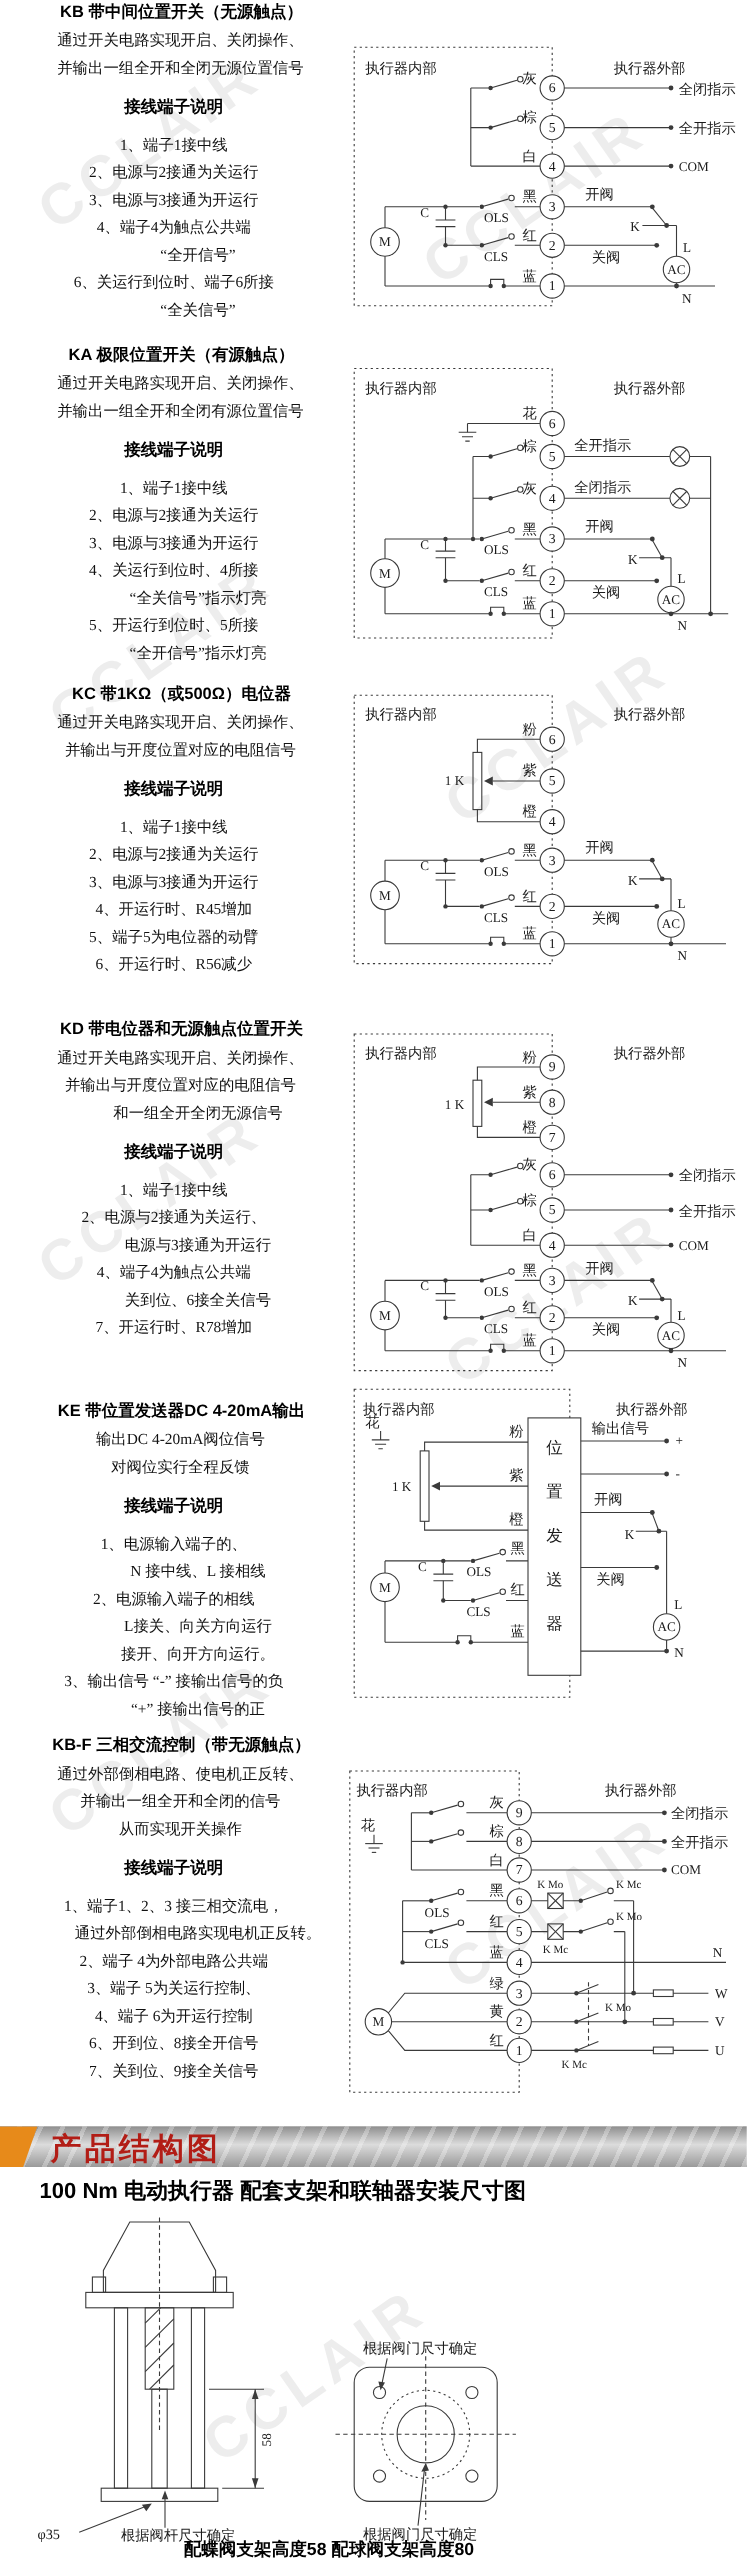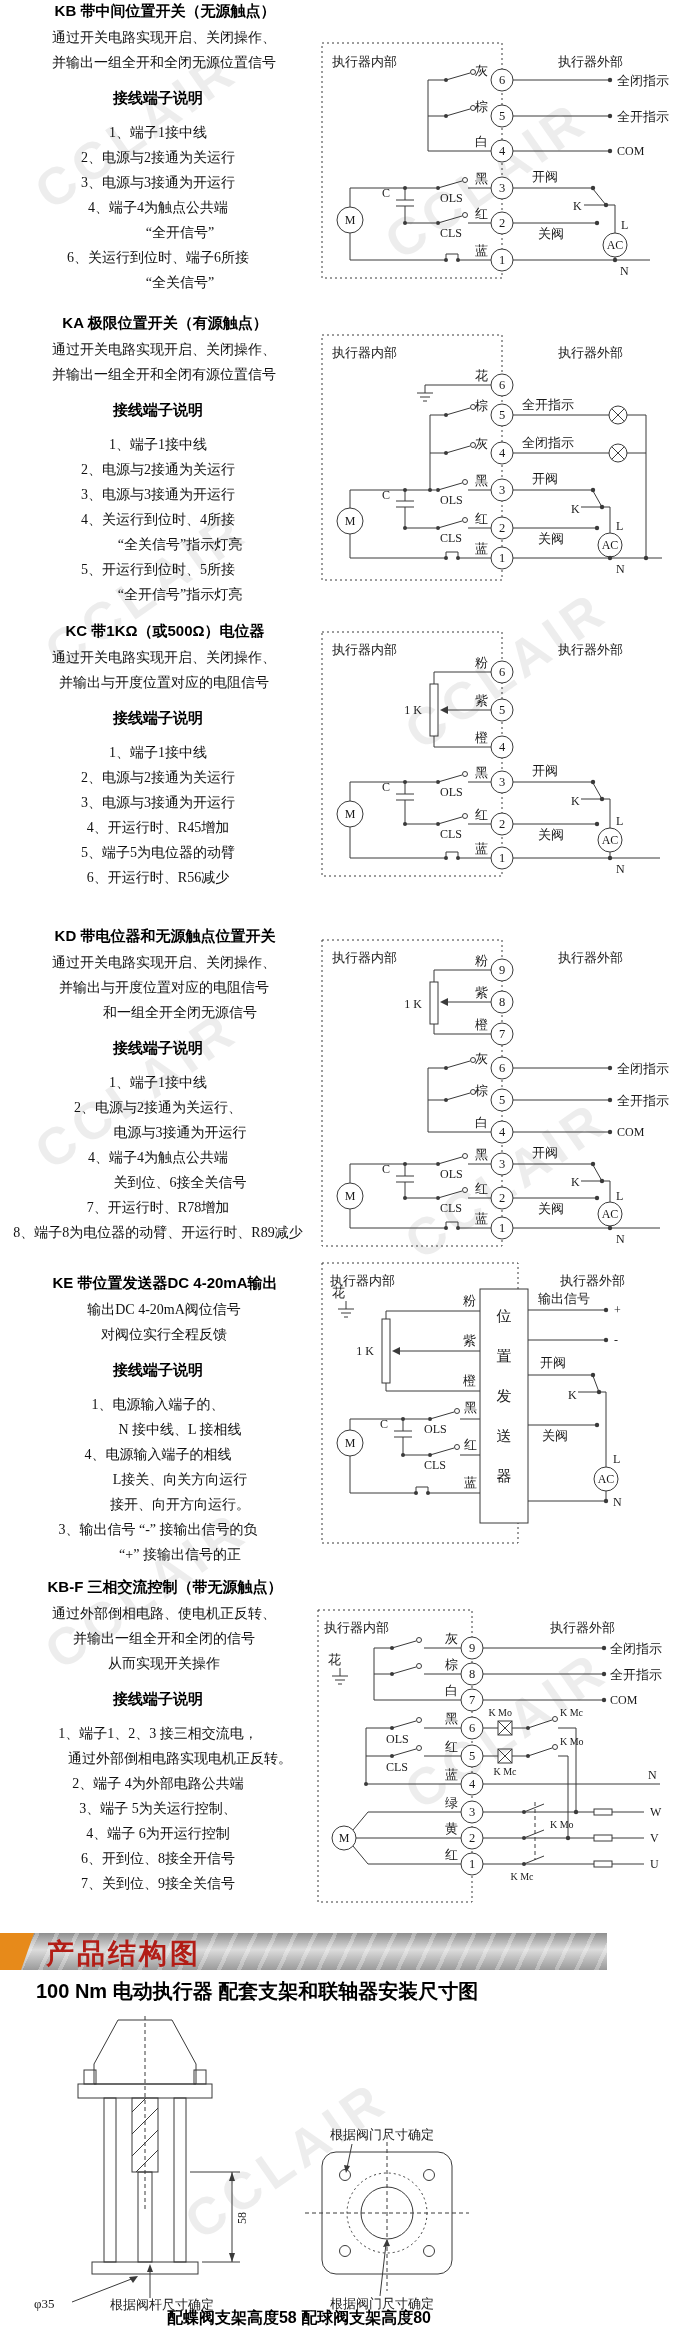--- a/index.html
+++ b/index.html
@@ -21,21 +21,21 @@
   svg circle.t{fill:#fff;}
   svg .dashb{stroke-dasharray:2 3;}
   svg .dashl{stroke-dasharray:4 3;}
   svg .fillp{fill:#3a3a3a;stroke:none;}
   svg .num{font-size:12.5px;text-anchor:middle;}
   svg .wl{text-anchor:end;}
   svg .mid{text-anchor:middle;}
   svg .en{font-size:12px;}
   svg .f10{font-size:10px;}
   svg .f15{font-size:15px;}
-  .gbar{position:absolute;left:0;top:1933px;width:607px;height:37px;
+  .gbar{position:absolute;left:0;top:1933px;width:679px;height:37px;
         background:linear-gradient(180deg,#8e8e8e,#dcdcdc 45%,#9a9a9a);}
   .gbar .stripes{position:absolute;inset:0;background:repeating-linear-gradient(115deg,
         rgba(255,255,255,0) 0 14px,rgba(255,255,255,.30) 14px 18px);}
   .gbar .accent{position:absolute;left:0;top:0;width:34px;height:37px;background:#e78a1a;
         clip-path:polygon(0 0,100% 0,62% 100%,0 100%);}
   .gbar .rtitle{position:absolute;left:46px;top:2px;font-family:"Liberation Sans",sans-serif;
         font-size:28px;font-weight:bold;color:#b21d16;letter-spacing:3px;}
   .subtitle{position:absolute;left:36px;top:1978px;font-family:"Liberation Sans",sans-serif;
         font-size:20px;font-weight:bold;color:#000;}
   .footer{position:absolute;left:0;top:2308px;width:598px;text-align:center;
@@ -399,21 +399,20 @@
         <p class="ind">和一组全开全闭无源信号</p>
       </div>
     <h4>接线端子说明</h4>
     <div class="items">
         <p>1、端子1接中线</p>
         <p>2、电源与2接通为关运行、</p>
         <p class="ind">电源与3接通为开运行</p>
         <p>4、端子4为触点公共端</p>
         <p class="ind">关到位、6接全关信号</p>
         <p>7、开运行时、R78增加</p>
-        <p>8、端子8为电位器的动臂、开运行时、R89减少</p>
       </div>
   </div>
 
   <svg class="diag" style="left:310px;top:928px" width="369" height="330" viewBox="0 0 369 330">
     <rect class="dashb" x="12" y="12" width="180" height="306"></rect>
     <text x="22" y="34">执行器内部</text>
     <text x="248" y="34">执行器外部</text>
 
     <rect x="120" y="54" width="8" height="42"></rect>
     <text class="en wl" x="112" y="80">1 K</text>
@@ -522,21 +521,21 @@
   <div class="txt" style="top:1272px">
     <h3>KE 带位置发送器DC 4-20mA输出</h3>
     <div class="desc">
         <p>输出DC 4-20mA阀位信号</p>
         <p>对阀位实行全程反馈</p>
       </div>
     <h4>接线端子说明</h4>
     <div class="items">
         <p>1、电源输入端子的、</p>
         <p class="ind">N 接中线、L 接相线</p>
-        <p>4、电源输入端子的相线</p>
+        <p>2、电源输入端子的相线</p>
         <p class="ind">L接关、向关方向运行</p>
         <p class="ind">接开、向开方向运行。</p>
         <p>3、输出信号 “-” 接输出信号的负</p>
         <p class="ind">“+” 接输出信号的正</p>
       </div>
   </div>
 
   <svg class="diag" style="left:310px;top:1253px" width="369" height="305" viewBox="0 0 369 305">
     <rect class="dashb" x="12" y="10" width="196" height="280"></rect>
     <text x="20" y="32">执行器内部</text>

